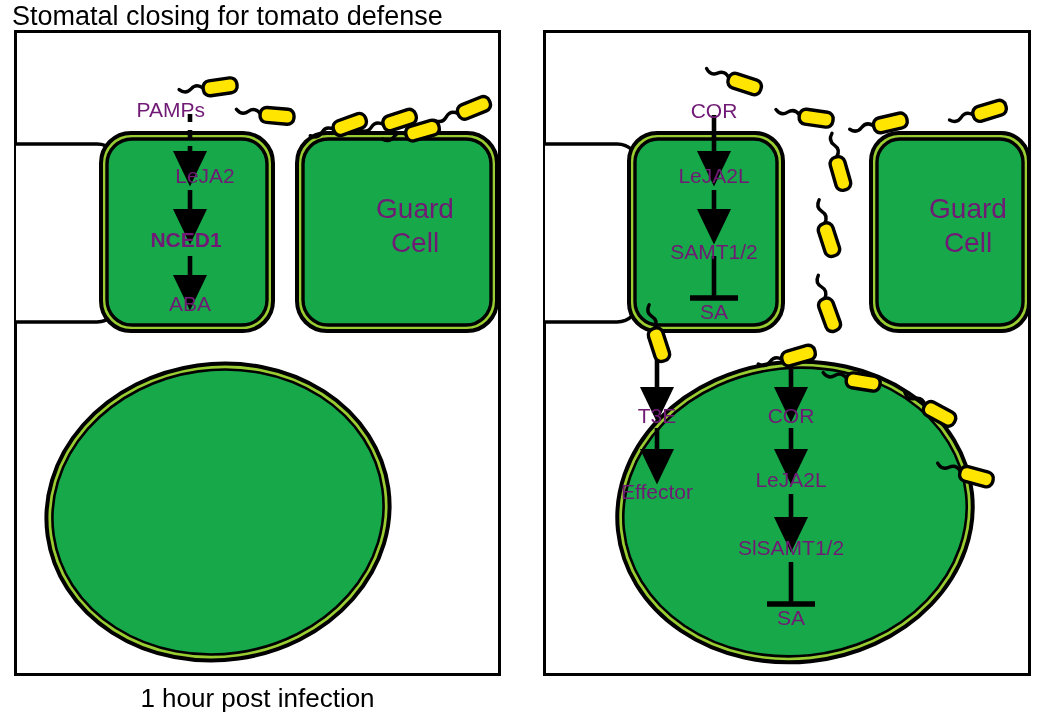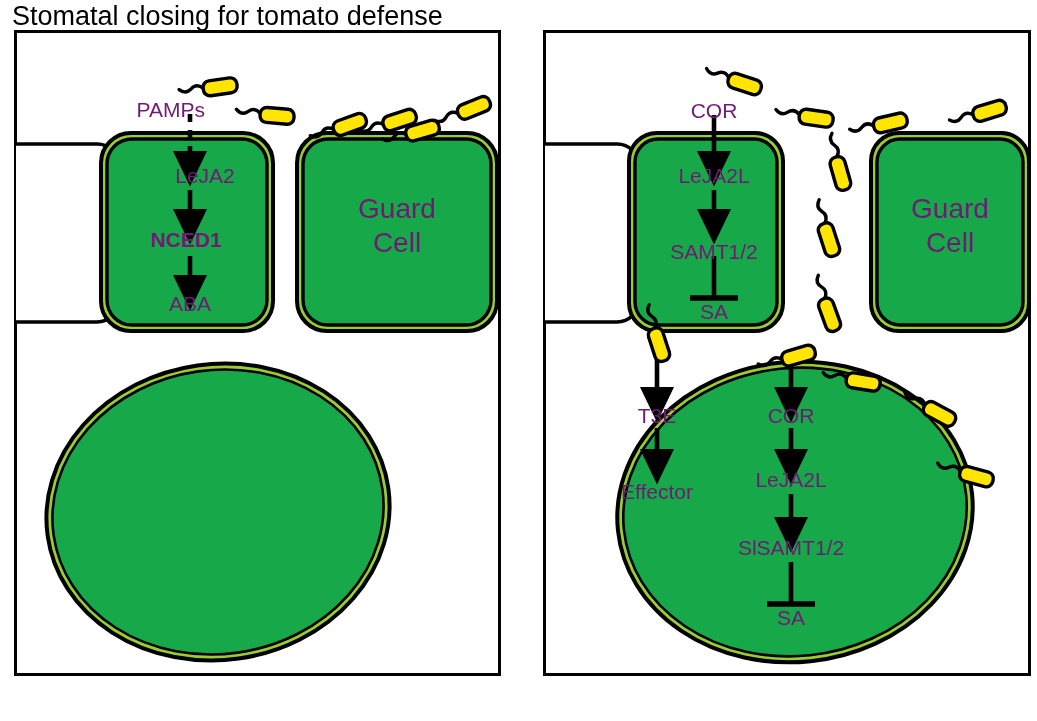--- a/index.html
+++ b/index.html
@@ -3,21 +3,21 @@
 <meta charset="utf-8">
 <style>
   html,body{margin:0;padding:0;background:#ffffff;}
   body{width:1037px;height:721px;font-family:"Liberation Sans",sans-serif;color:#000;}
   #stage{position:relative;width:1037px;height:721px;overflow:hidden;background:#fff;}
   .panel-title{position:absolute;font-size:27px;line-height:30px;color:#000;white-space:nowrap;}
   .panel-caption{position:absolute;font-size:26px;line-height:28px;color:#000;white-space:nowrap;text-align:center;}
   .panel-box{position:absolute;border:3px solid #000;background:#fff;box-sizing:border-box;}
   .svglayer{position:absolute;left:0;top:0;width:1037px;height:721px;pointer-events:none;}
   .celltext{position:absolute;font-size:21px;line-height:24px;color:#701a75;white-space:nowrap;text-align:center;transform:translateX(-50%);}
-  .celltext.big{font-size:28px;line-height:33px;}
+  .celltext.big{font-size:28px;line-height:33px;margin-left:18px;}
 </style>
 </head>
 <body>
 
 <div id="stage">
 
   <div class="panel-title" style="left:12px;top:1px;">Stomatal closing for tomato defense</div>
 
   <div class="panel-box" style="left:14px;top:30px;width:487px;height:646px;"></div>
   <div class="panel-box" style="left:543px;top:30px;width:488px;height:646px;"></div>
@@ -139,14 +139,15 @@
   <div class="celltext big" style="left:950px;top:192px;">Guard</div>
   <div class="celltext big" style="left:950px;top:226px;">Cell</div>
 
   <div class="celltext" style="left:657px;top:404px;">T3E</div>
   <div class="celltext" style="left:657px;top:480px;">Effector</div>
   <div class="celltext" style="left:791px;top:404px;">COR</div>
   <div class="celltext" style="left:791px;top:468px;">LeJA2L</div>
   <div class="celltext" style="left:791px;top:536px;">SlSAMT1/2</div>
   <div class="celltext" style="left:791px;top:606px;">SA</div>
 
+  <div class="panel-caption" style="left:0px;top:684px;width:515px;">1 hour post infection</div>
 
 </div>
 
 </body></html>

